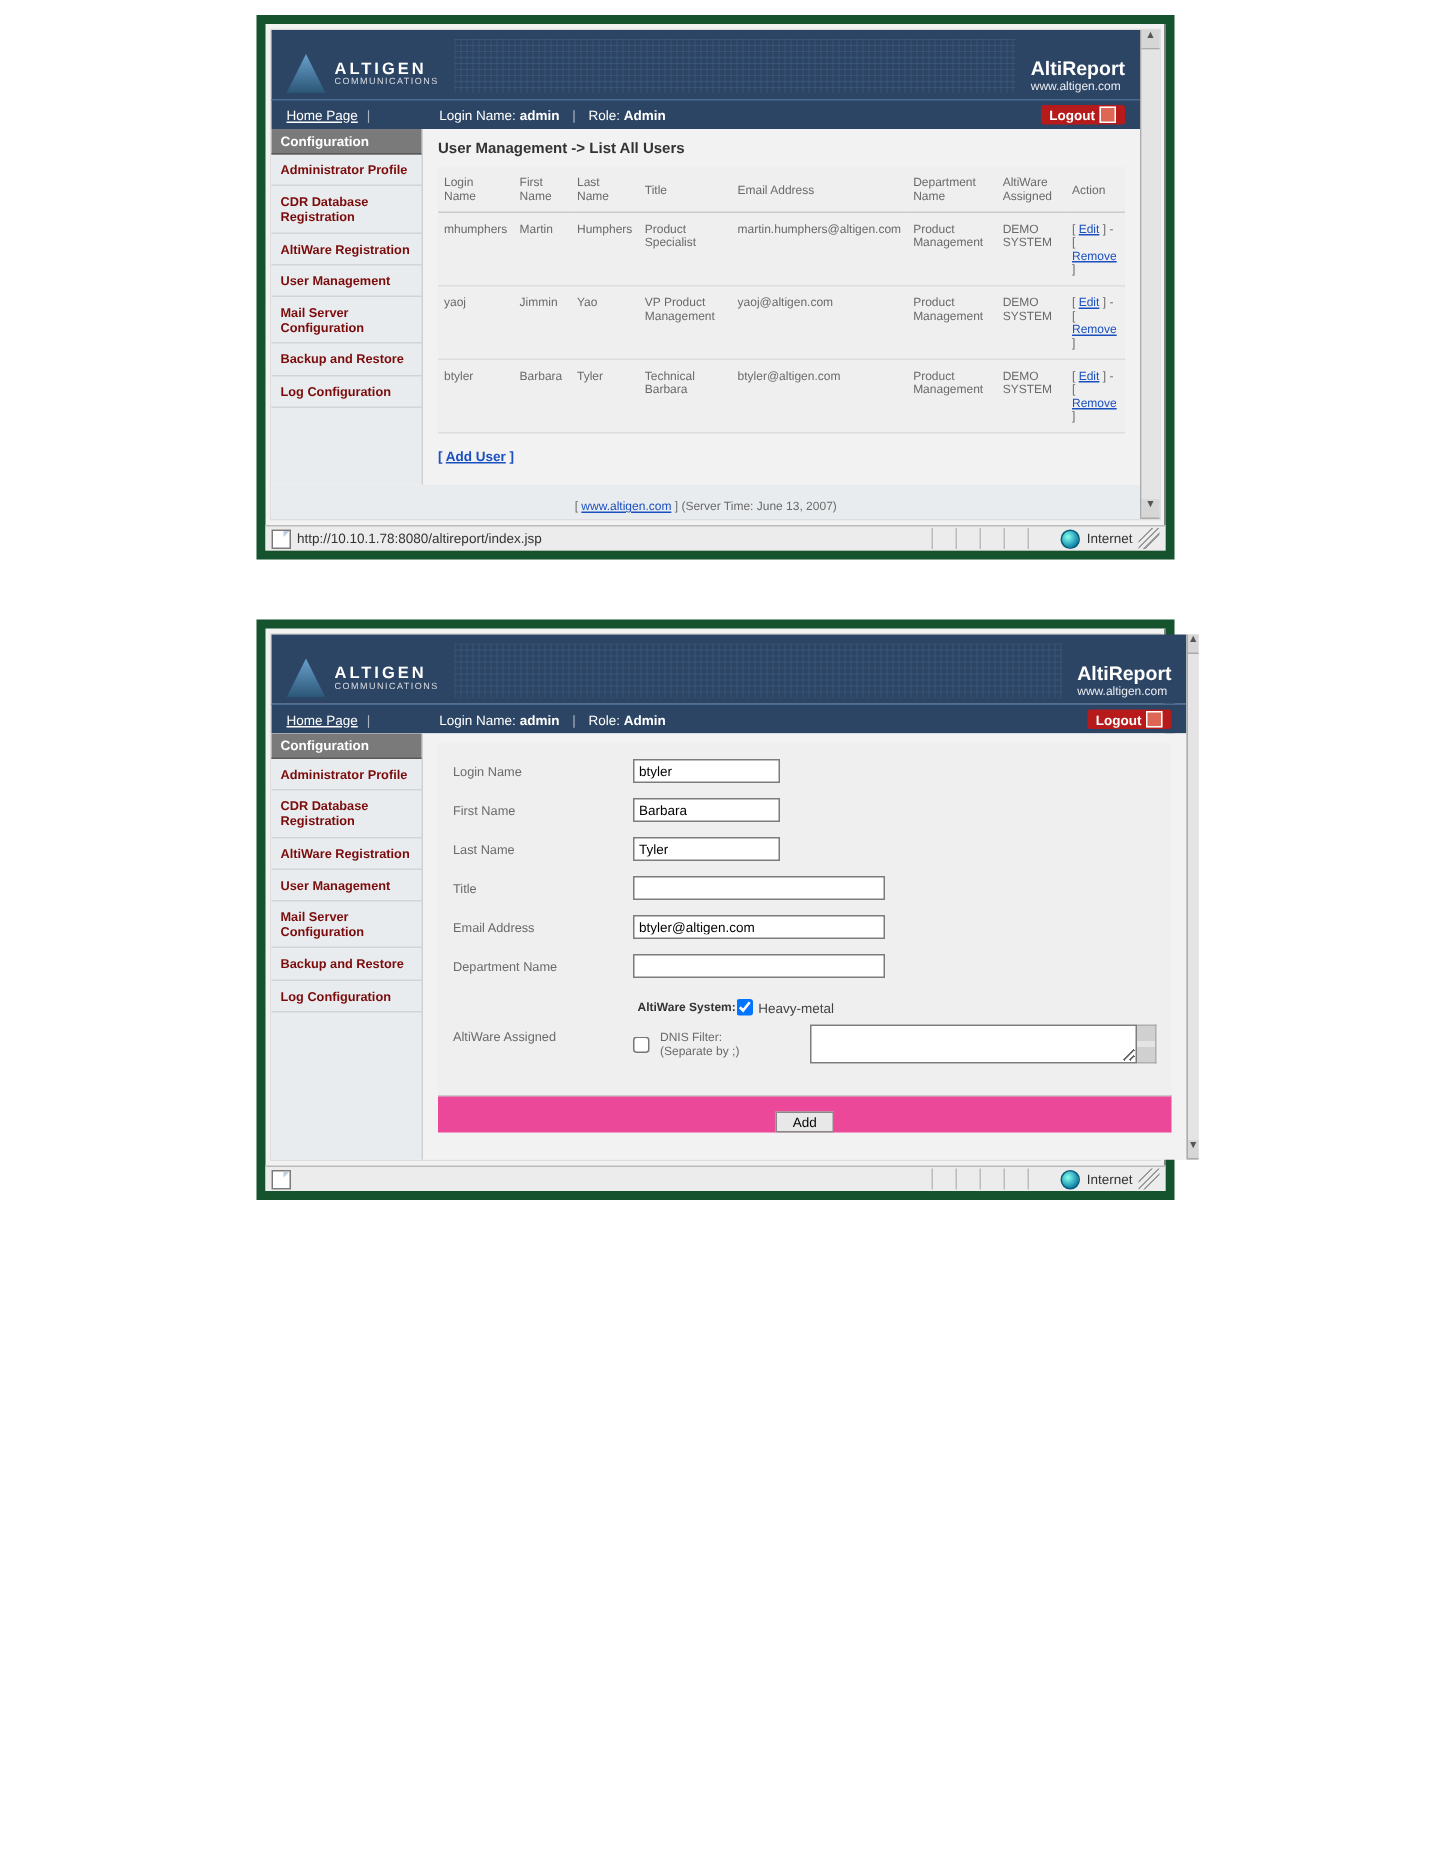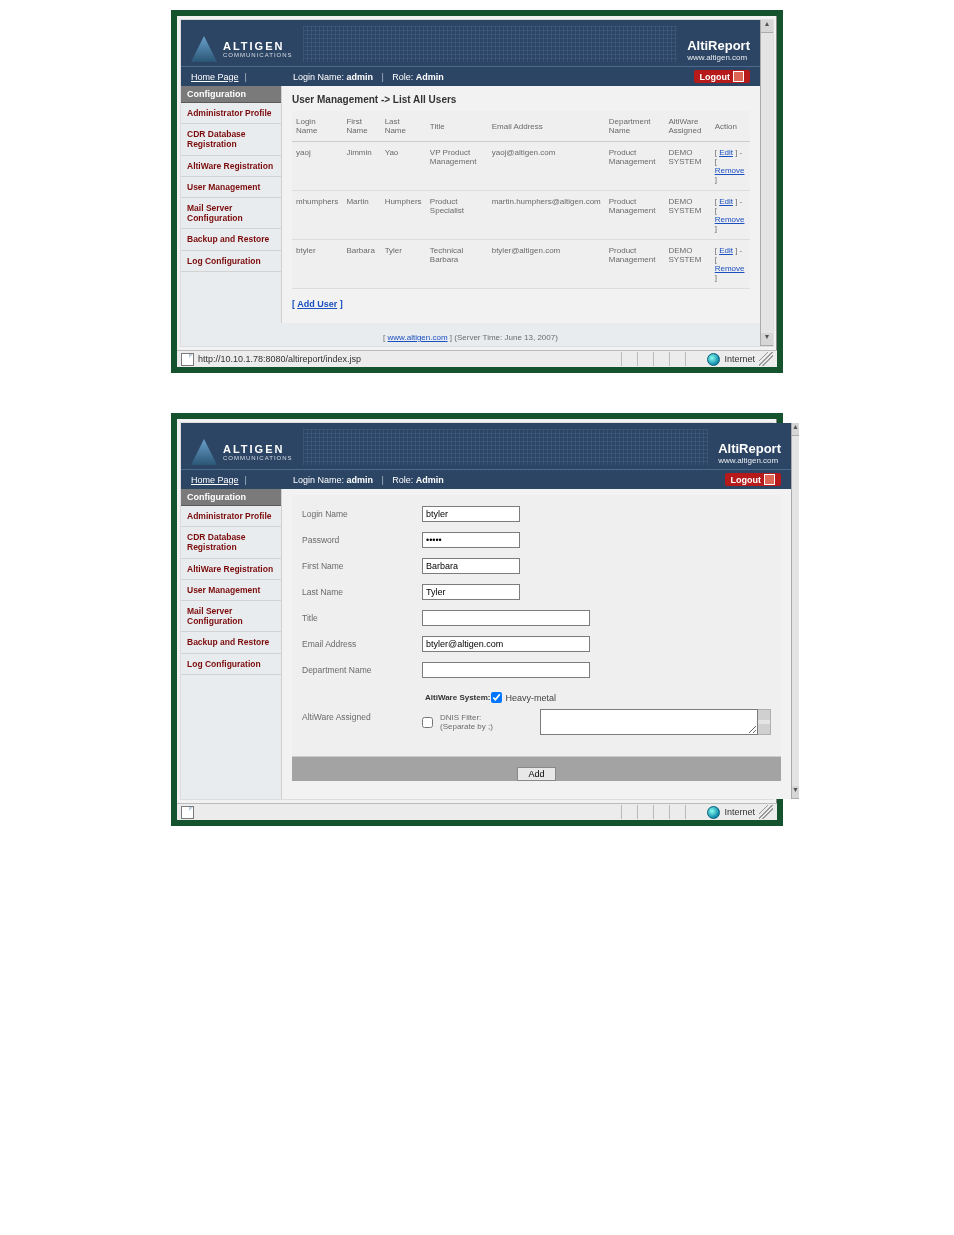--- a/index.html
+++ b/index.html
@@ -301,38 +301,38 @@
                 <th>Last Name</th>
                 <th>Title</th>
                 <th>Email Address</th>
                 <th>Department Name</th>
                 <th>AltiWare Assigned</th>
                 <th>Action</th>
               </tr>
                   </thead>
               <tbody>
                 <tr>
-                  <td>yaoj</td>
-                  <td>Jimmin</td>
-                  <td>Yao</td>
-                  <td>VP Product Management</td>
-                  <td>yaoj@altigen.com</td>
+                  <td>mhumphers</td>
+                  <td>Martin</td>
+                  <td>Humphers</td>
+                  <td>Product Specialist</td>
+                  <td>martin.humphers@altigen.com</td>
                   <td>Product Management</td>
                   <td>DEMO SYSTEM</td>
                   <td>
                     [ <a href="#" class="lnk">Edit</a> ] -<br>
                     [ <a href="#" class="lnk">Remove</a> ]
                   </td>
                 </tr>
                 <tr>
-                  <td>mhumphers</td>
-                  <td>Martin</td>
-                  <td>Humphers</td>
-                  <td>Product Specialist</td>
-                  <td>martin.humphers@altigen.com</td>
+                  <td>yaoj</td>
+                  <td>Jimmin</td>
+                  <td>Yao</td>
+                  <td>VP Product Management</td>
+                  <td>yaoj@altigen.com</td>
                   <td>Product Management</td>
                   <td>DEMO SYSTEM</td>
                   <td>
                     [ <a href="#" class="lnk">Edit</a> ] -<br>
                     [ <a href="#" class="lnk">Remove</a> ]
                   </td>
                 </tr>
                 <tr>
                   <td>btyler</td>
                   <td>Barbara</td>
@@ -434,24 +434,20 @@
           </div>
 
           <div class="content" style="background:#f2f2f2;">
 
             <div style="background:#efefef; padding:6px 10px;">
               <div class="formrow">
                 <div class="lbl">Login Name</div>
                 <input class="tinput w90" value="btyler" style="">
               </div>
               <div class="formrow">
-                <div class="lbl">Password</div>
-                <input class="tinput w90" type="password" value="•••••" style="">
-              </div>
-              <div class="formrow">
                 <div class="lbl">First Name</div>
                 <input class="tinput w90" value="Barbara" style="">
               </div>
               <div class="formrow">
                 <div class="lbl">Last Name</div>
                 <input class="tinput w90" value="Tyler" style="">
               </div>
               <div class="formrow">
                 <div class="lbl">Title</div>
                 <input class="tinput w160" value="" style="">
@@ -484,21 +480,21 @@
                       <div class="ta-scroll">
                             <span></span>
                             <span></span>
                           </div>
                     </div>
                   </div>
                 </div>
               </div>
             </div>
 
-            <div style="background:#a3a3a3; border-top:1px solid #ccc;">
+            <div style="background:#ec4899; border-top:1px solid #ccc;">
               <button class="add-btn">Add</button>
             </div>
           </div>
         </div>
 
       </div>
 
       <div class="scroll-col vscroll">
         <div class="scroll-up-arrow">▲</div>
         <div class="scroll-thumb-track"></div>

